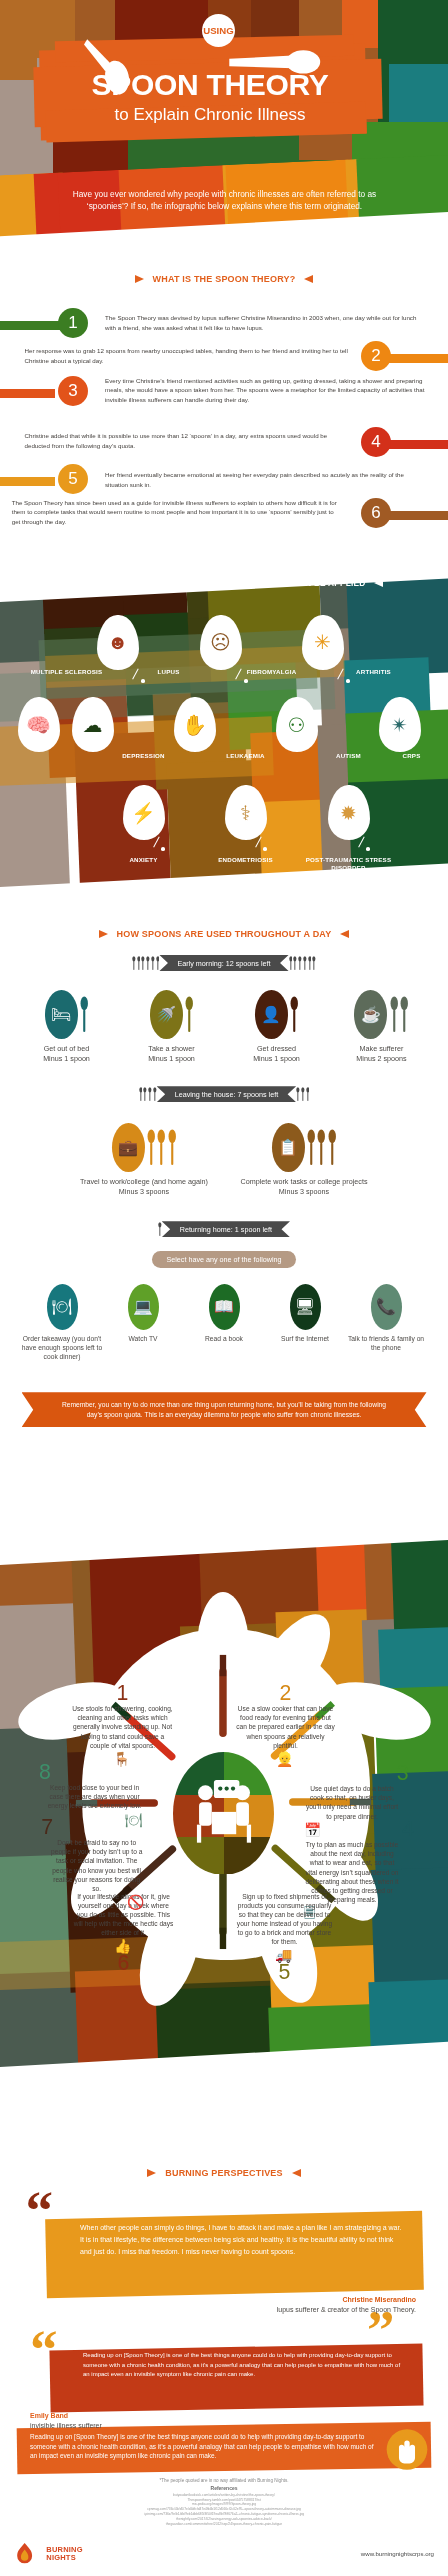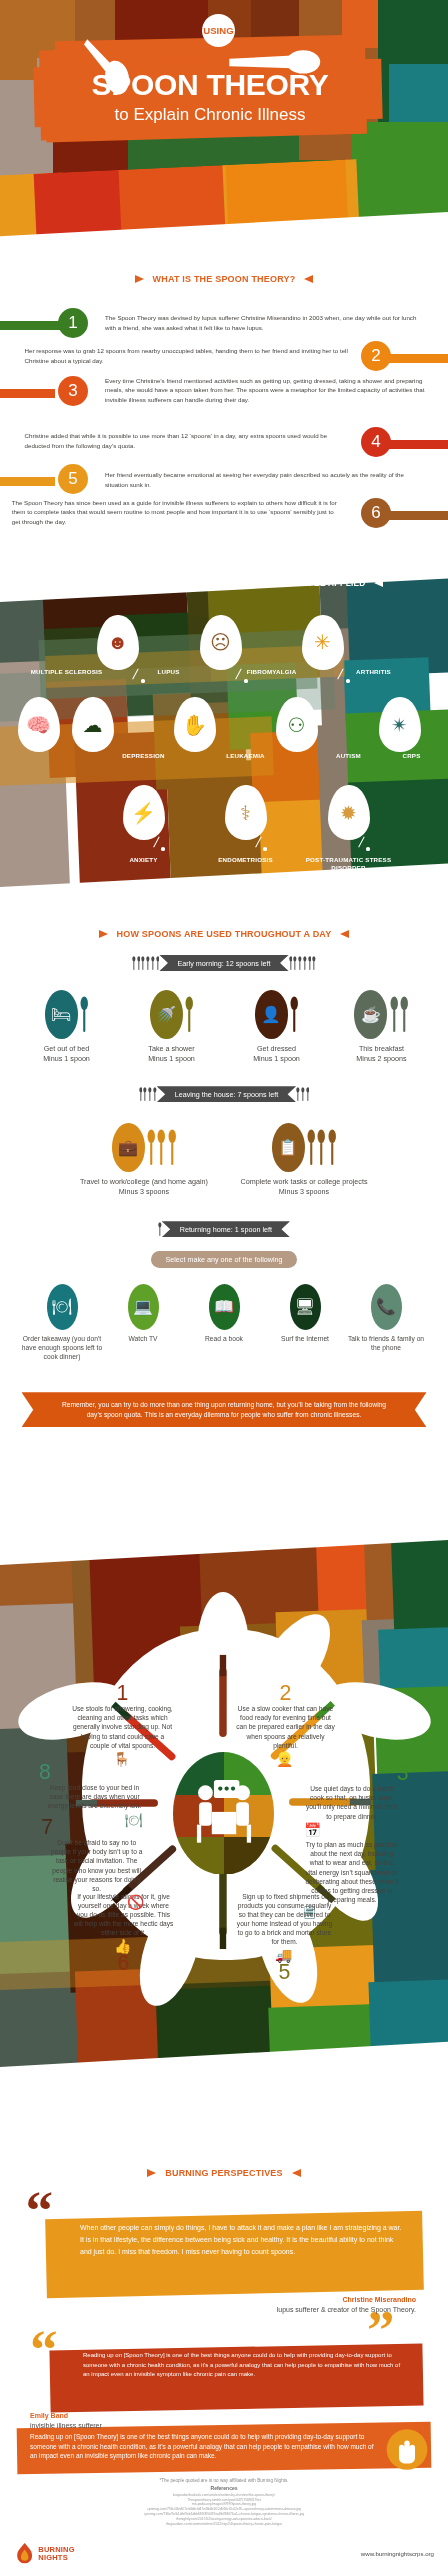--- a/index.html
+++ b/index.html
@@ -157,21 +157,21 @@
   .cta-hand { position:absolute; right:18px; top:7.5px; width:46px; height:43px; }
   .cta-small { position:absolute; left:0; top:58px; width:448px; text-align:center; font-size:4.6px; color:#8b8b8b; }
 
   
   .refs { position:absolute; left:0; top:2485px; width:448px; text-align:center; }
   .refs h4 { font-size:5px; color:#6b6b6b; font-weight:bold; margin-bottom:1.6px; }
   .refs p { font-size:3.3px; color:#9a9a9a; line-height:1.5; word-break:break-all; padding:0 48px; }
   .footer { position:absolute; left:0; top:2531px; width:448px; height:45px; background:#fff; border-top:none; }
   .footer-inner { position:relative; height:45px; display:flex; align-items:center; padding:0 14px; }
   .logo-flame { width:21.3px; height:23.5px; position:relative; }
-  .logo-text { margin-left:3px; font-size:7.5px; font-weight:bold; line-height:1.02; color:#d7471f; letter-spacing:0.2px; }
+  .logo-text { margin-left:11px; font-size:7.5px; font-weight:bold; line-height:1.02; color:#d7471f; letter-spacing:0.2px; }
   .logo-text span { display:block; }
   .footer-url { margin-left:auto; font-size:6.1px; color:#4a4a4a; }
 </style>
 </head>
 <body>
 
 <div class="page">
 
   <div class="hero">
     <div class="hero-mosaic">
@@ -216,20 +216,21 @@
       <path d="M6 4 L52 52 L40 64 L0 14 Z" fill="#fff"></path>
       <ellipse cx="62" cy="76" rx="22" ry="32" fill="#fff" transform="rotate(-12 62 76)"></ellipse>
     </svg>
     <svg class="spoon-right" width="101" height="37" viewBox="0 0 190 70">
       <path d="M0 26 L120 20 L120 44 L0 40 Z" fill="#fff"></path>
       <ellipse cx="140" cy="32" rx="32" ry="22" fill="#fff"></ellipse>
     </svg>
 
     <div class="using-badge">USING</div>
 
+    <div class="hero-sub">Have you ever wondered why people with chronic illnesses are often referred to as ‘spoonies’? If so, the infographic below explains where this term originated.</div>
     <div class="hero-white-cut"></div>
   </div>
 
   <div class="sec-head orange-head" style="top:273px;">
     <span class="tri tri-r"></span>
     <span class="lbl">WHAT IS THE SPOON THEORY?</span>
     <span class="tri tri-l"></span>
   </div>
 
   <div class="steps">
@@ -529,21 +530,21 @@
           </div>
           <svg width="8.5" height="37" viewBox="0 0 16 70">
               <ellipse cx="8" cy="14" rx="7" ry="13" fill="#5d6b5a"></ellipse>
               <rect x="6" y="26" width="4" height="42" rx="2" fill="#5d6b5a"></rect>
             </svg>
           <svg width="8.5" height="37" viewBox="0 0 16 70">
               <ellipse cx="8" cy="14" rx="7" ry="13" fill="#5d6b5a"></ellipse>
               <rect x="6" y="26" width="4" height="42" rx="2" fill="#5d6b5a"></rect>
             </svg>
         </div>
-        <div class="act-label">This breakfast</div>
+        <div class="act-label">Make sufferer</div>
         <div class="act-label" style="margin-top:0;">Minus 2 spoons</div>
       </div>
     </div>
 
     <div class="ribbon" style="margin-top:22.4px;">
       <span class="mini-spoons">
         <svg width="3.7" height="14" viewBox="0 0 7 26">
             <ellipse cx="3.5" cy="5" rx="3" ry="5" fill="#4a4a4a"></ellipse>
             <rect x="2.6" y="9" width="1.8" height="17" fill="#4a4a4a"></rect>
           </svg>
@@ -626,21 +627,21 @@
       <span class="mini-spoons">
         <svg width="3.7" height="14" viewBox="0 0 7 26">
             <ellipse cx="3.5" cy="5" rx="3" ry="5" fill="#4a4a4a"></ellipse>
             <rect x="2.6" y="9" width="1.8" height="17" fill="#4a4a4a"></rect>
           </svg>
       </span>
       <span class="ribbon-band">Returning home: 1 spoon left</span>
     </div>
 
     <div style="text-align:center; margin-top:14px;">
-      <span class="pill">Select make any one of the following</span>
+      <span class="pill">Select have any one of the following</span>
     </div>
 
     <div class="evening-row">
       <div class="evening">
         <div class="ev-oval" style="background:#17777d;">
             <span class="act-ico">🍽</span>
           </div>
         <div class="ev-label">Order takeaway (you don’t have enough spoons left to cook dinner)</div>
       </div>
       <div class="evening">

